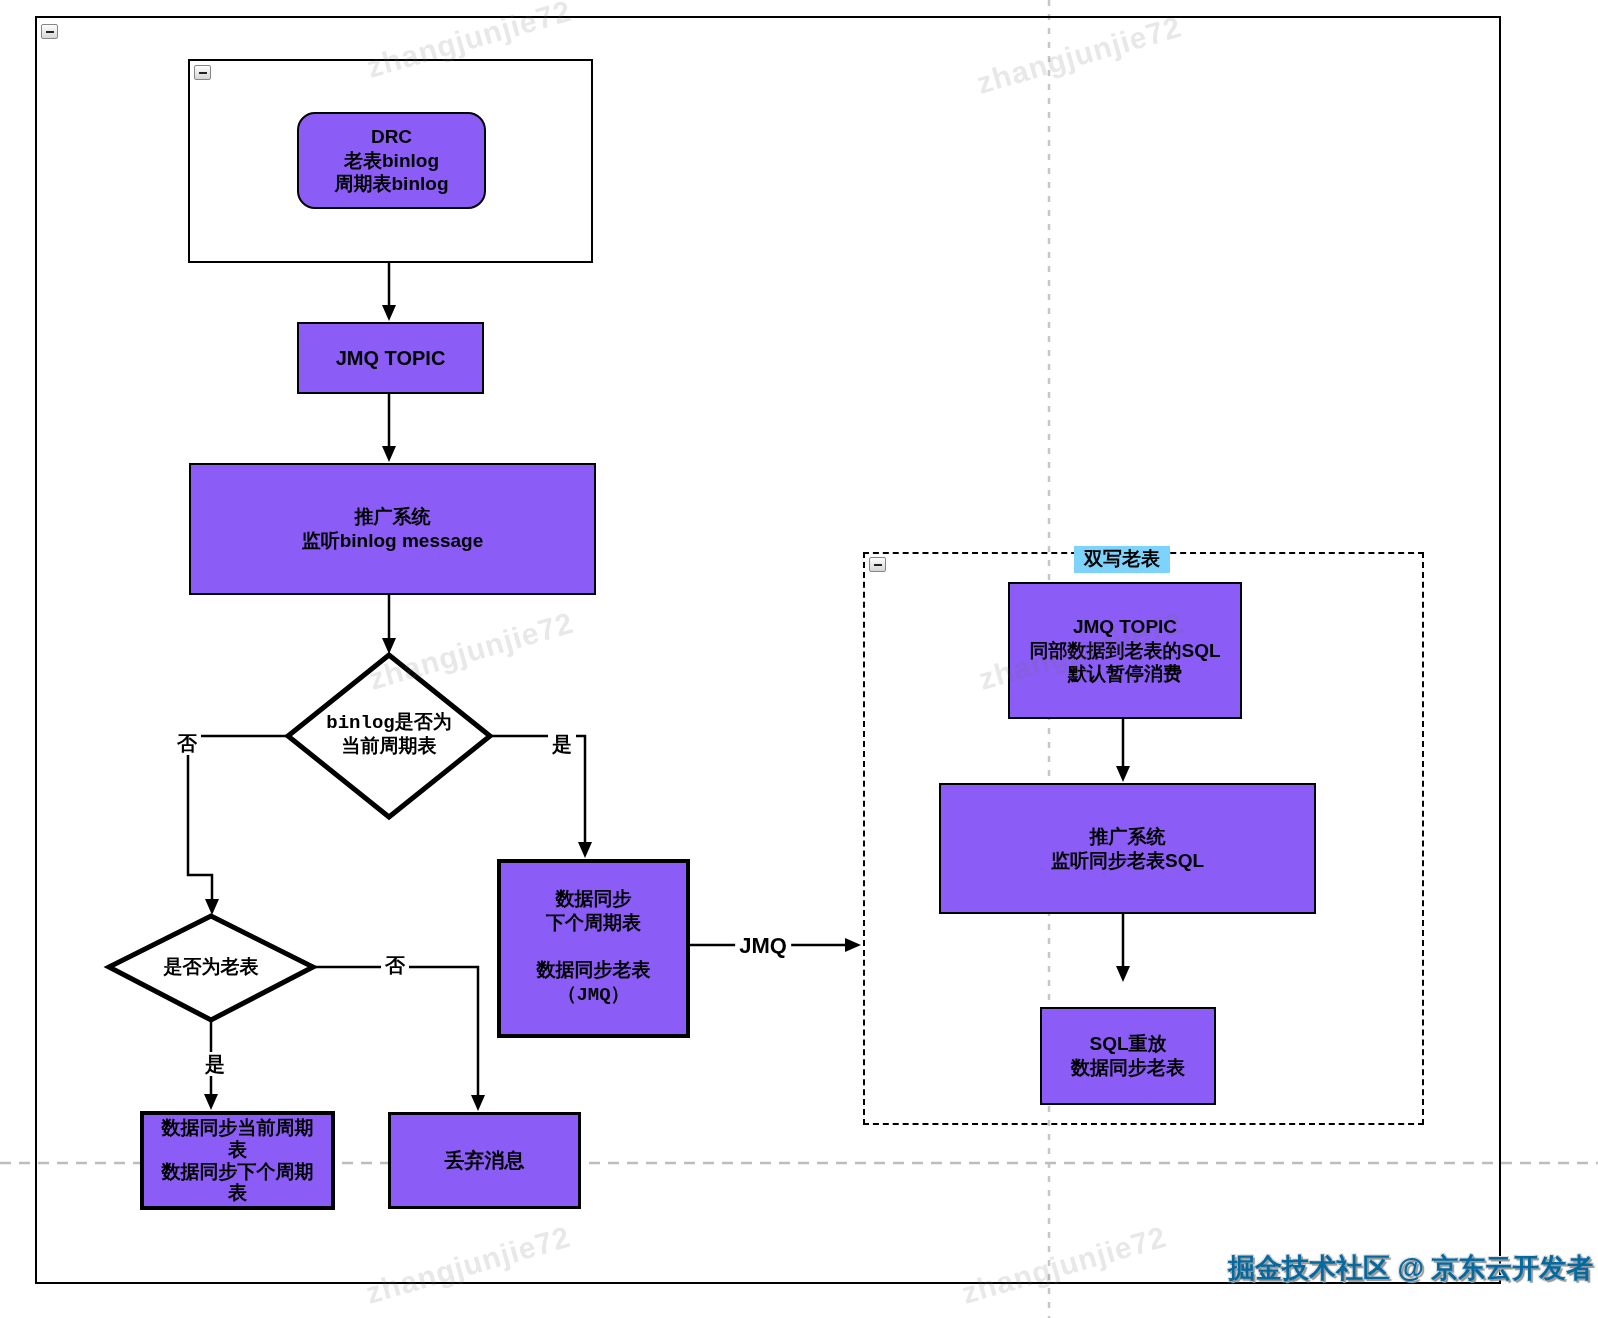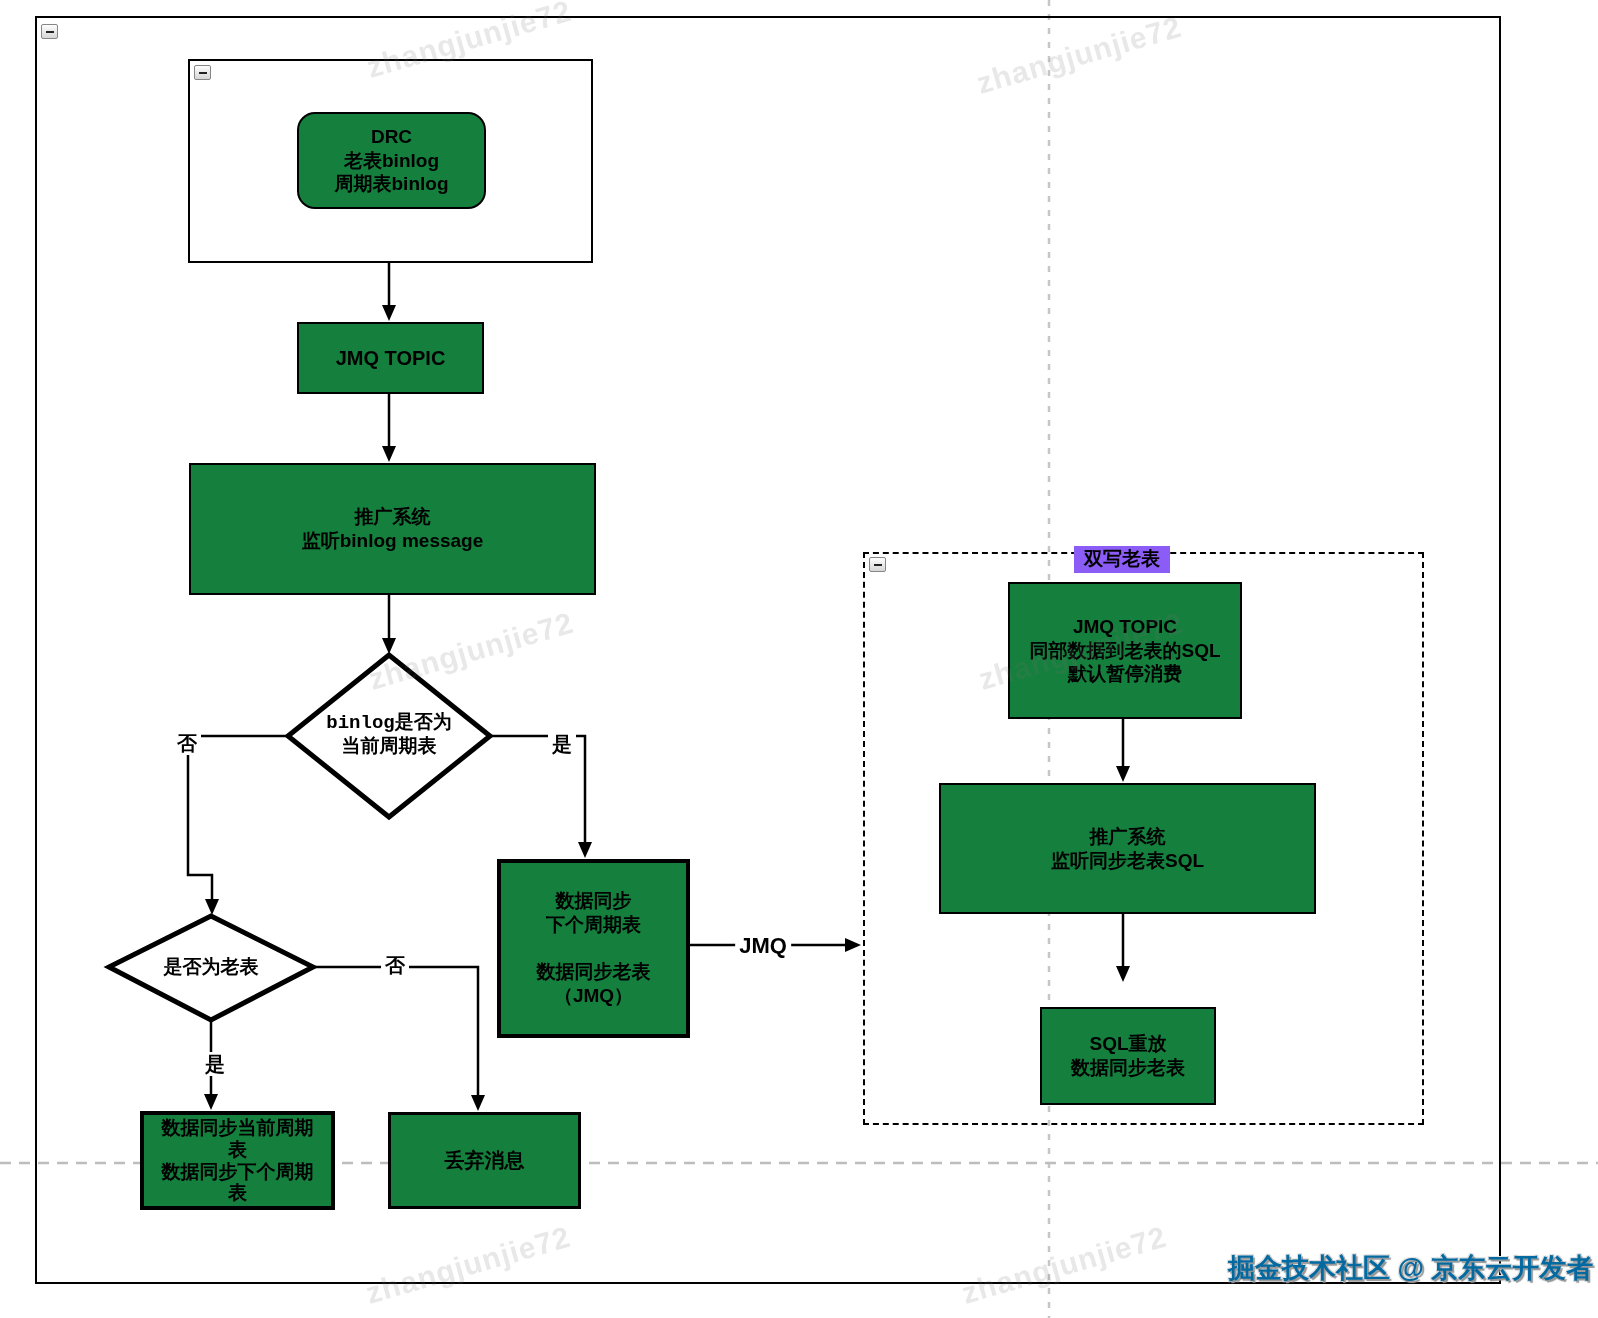--- a/index.html
+++ b/index.html
@@ -4,40 +4,40 @@
 <style>
   html,body{margin:0;padding:0;background:#fff;}
   .canvas{
     position:relative;width:1598px;height:1318px;overflow:hidden;background:#ffffff;
     font-family:"Liberation Sans","DejaVu Sans",sans-serif;color:#000;
   }
   .edges{position:absolute;left:0;top:0;z-index:1;}
   .frame{position:absolute;border:2px solid #000;background:transparent;z-index:2;}
   .group-dashed{position:absolute;border:2px dashed #000;background:transparent;z-index:2;}
   .node{
-    position:absolute;background:#15803d;border:2px solid #000;z-index:3;
+    position:absolute;background:#8b5cf6;border:2px solid #000;z-index:3;
     display:flex;align-items:center;justify-content:center;text-align:center;
     font-weight:bold;white-space:pre-line;line-height:1.25;font-size:19px;
   }
   .node.rounded{border-radius:18px;}
   .node.thick{border-width:4px;}
   .node.med{border-width:3px;}
   .diamond-label{
     position:absolute;z-index:4;display:flex;align-items:center;justify-content:center;
     text-align:center;font-weight:bold;white-space:pre-line;line-height:1.25;font-size:19px;
     background:transparent;
   }
   .edge-label{
     position:absolute;z-index:4;transform:translate(-50%,-50%);
     background:#fff;padding:1px 4px;font-weight:bold;font-size:20px;line-height:1.1;
   }
   .edge-label.big{font-size:22px;}
   .group-title{
     position:absolute;z-index:4;transform:translateX(-50%);
-    background:#8b5cf6;padding:0 10px;font-weight:bold;font-size:19px;line-height:1.4;
+    background:#7dd3fc;padding:0 10px;font-weight:bold;font-size:19px;line-height:1.4;
   }
   .collapse{
     position:absolute;z-index:5;width:15px;height:13px;
     background:linear-gradient(#fefefe,#d6d6d6);border:1px solid #868686;border-radius:2px;
     display:flex;align-items:center;justify-content:center;cursor:pointer;
   }
   .collapse .minus{display:block;width:8px;height:2px;background:#222;}
   .tile-wm{
     position:absolute;z-index:6;font-size:30px;font-weight:bold;letter-spacing:1px;
     color:rgba(110,110,110,0.16);transform-origin:0 0;transform:rotate(-16deg);
@@ -112,21 +112,21 @@
 
   <div class="diamond-label" style="left:121px;top:942px;width:180px;height:50px;">是否为老表</div>
 
   <div class="node thick" style="left:140px;top:1111px;width:187px;height:91px;line-height:1.15;overflow:visible;">数据同步当前周期
 表
 数据同步下个周期
 表</div>
 
   <div class="node med" style="left:388px;top:1112px;width:187px;height:91px;font-size:20px;">丢弃消息</div>
 
-  <div class="node thick" style="left:497px;top:859px;width:185px;height:171px;">数据同步
+  <div class="node thick" style="left:497px;top:859px;width:185px;height:171px;font-family:Liberation Mono, monospace;">数据同步
 下个周期表
 
 数据同步老表
 （JMQ）</div>
 
   <div class="edge-label" style="left:187px;top:743px;">否</div>
   <div class="edge-label" style="left:562px;top:744px;">是</div>
   <div class="edge-label" style="left:395px;top:965px;">否</div>
   <div class="edge-label" style="left:215px;top:1064px;">是</div>
   <div class="edge-label big" style="left:763px;top:946px;">JMQ</div>

